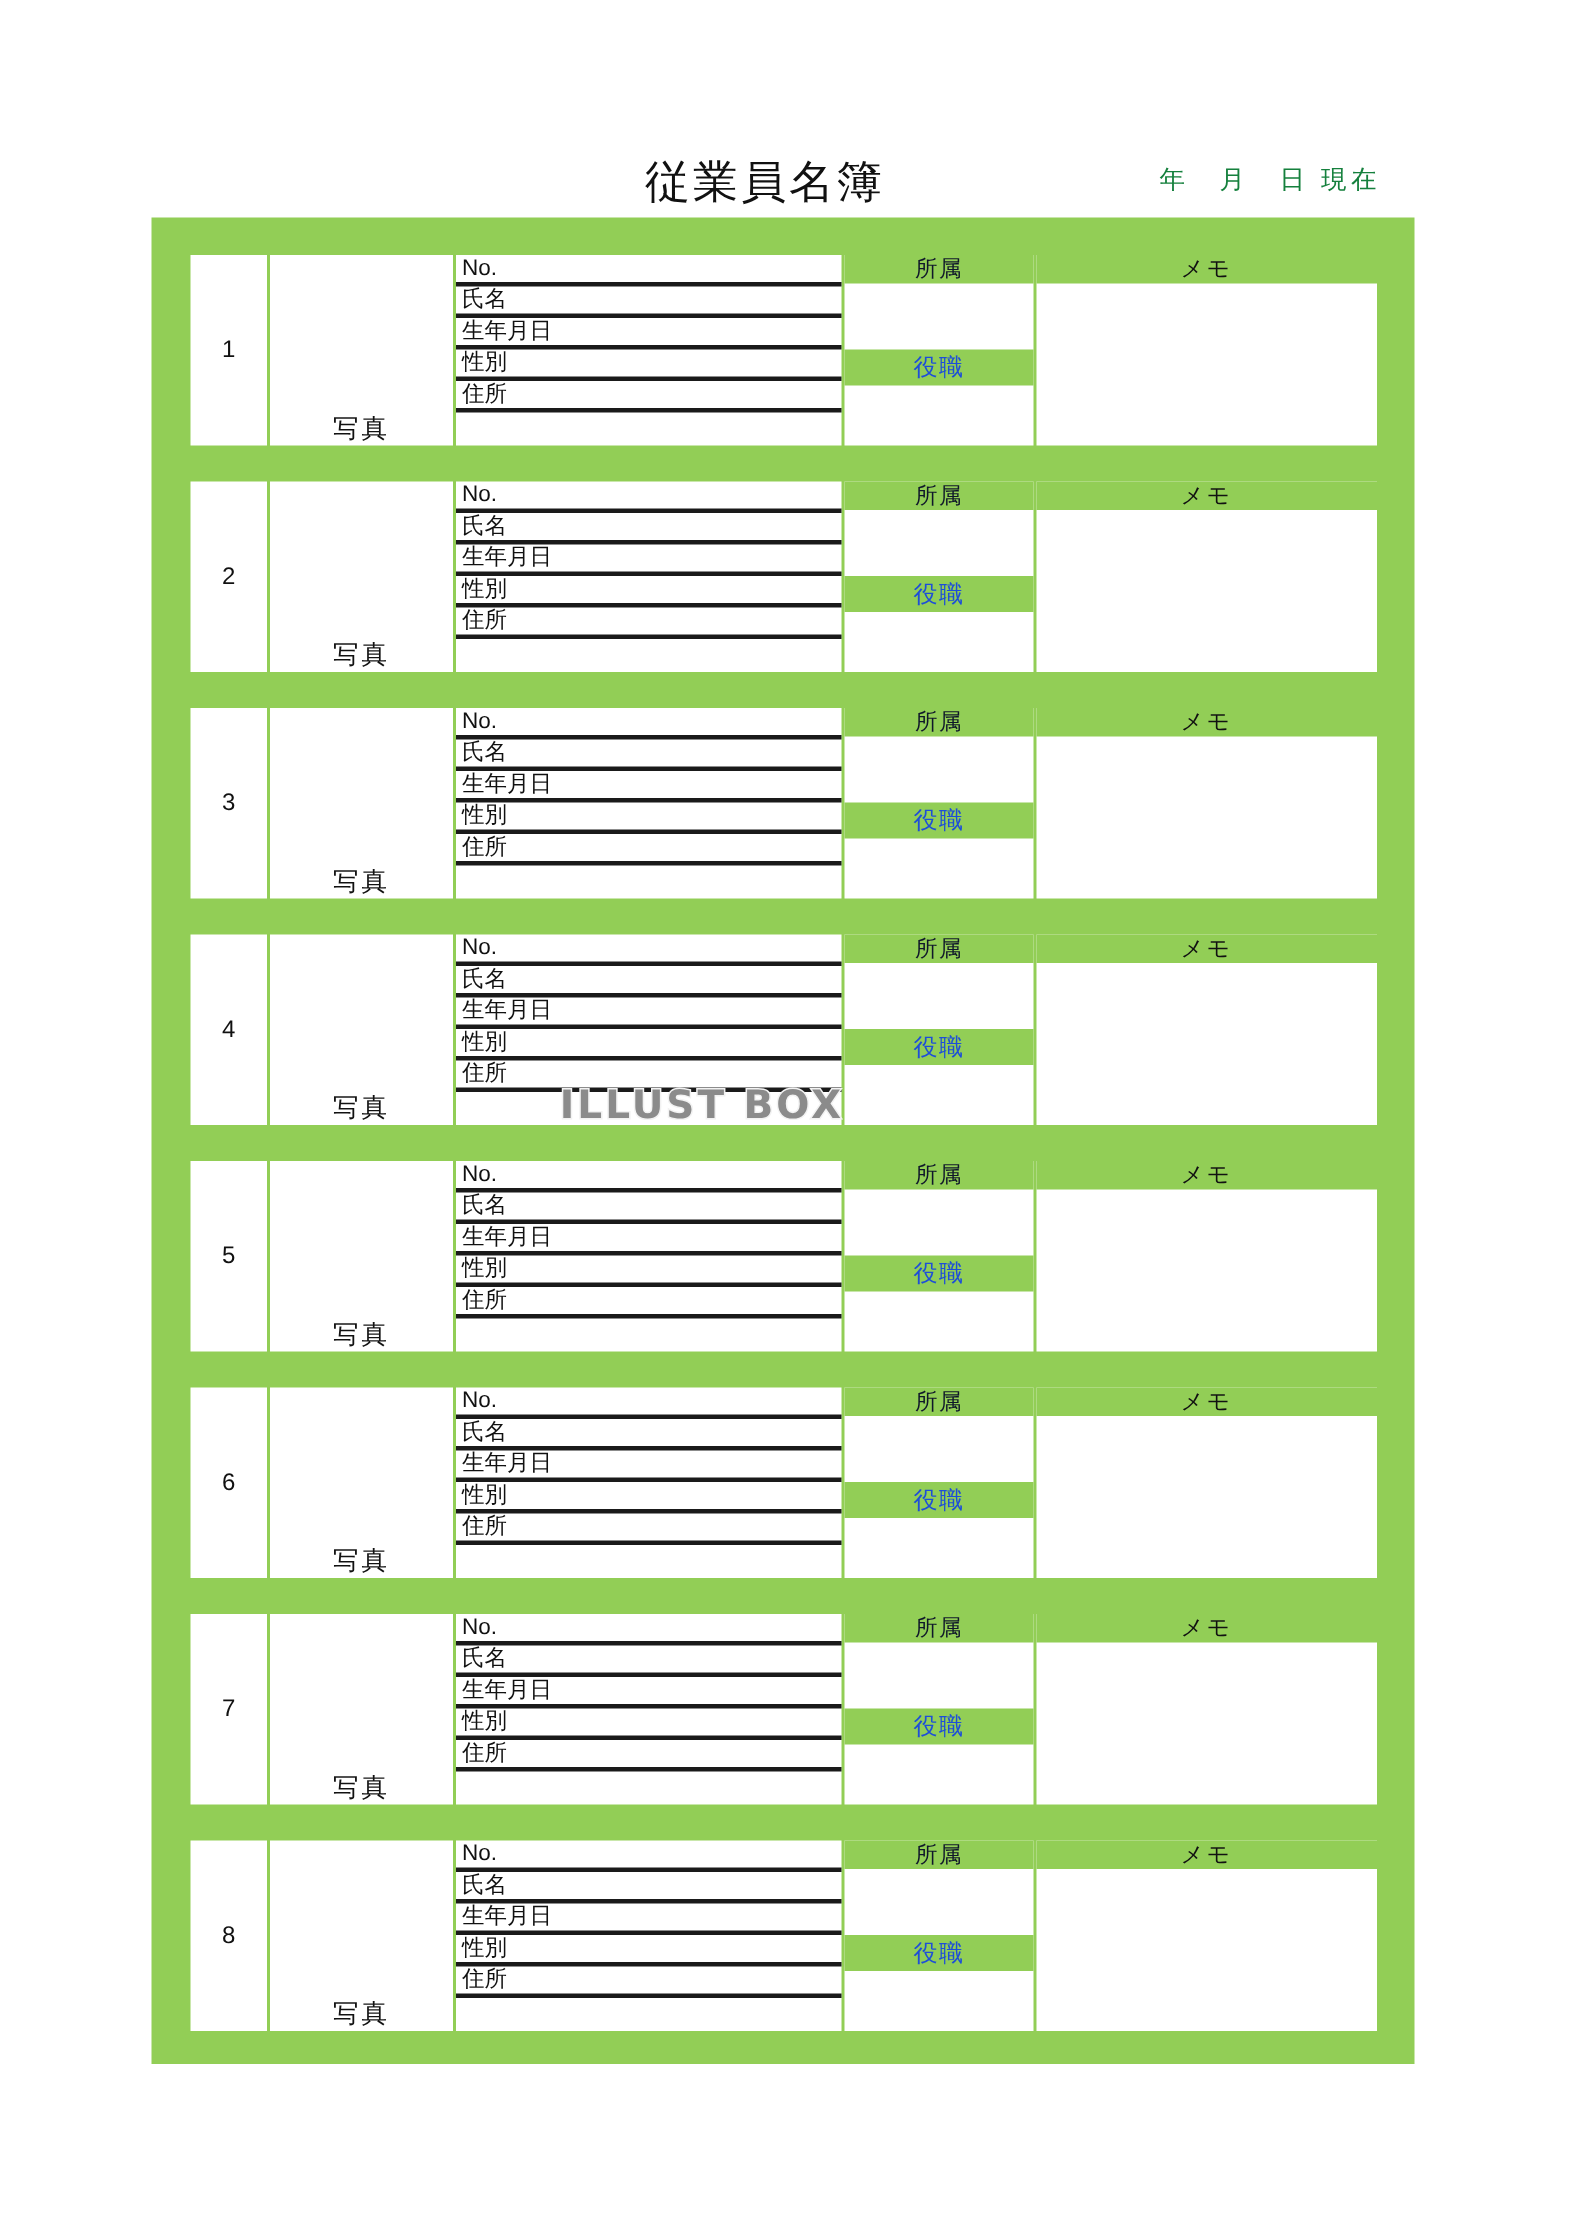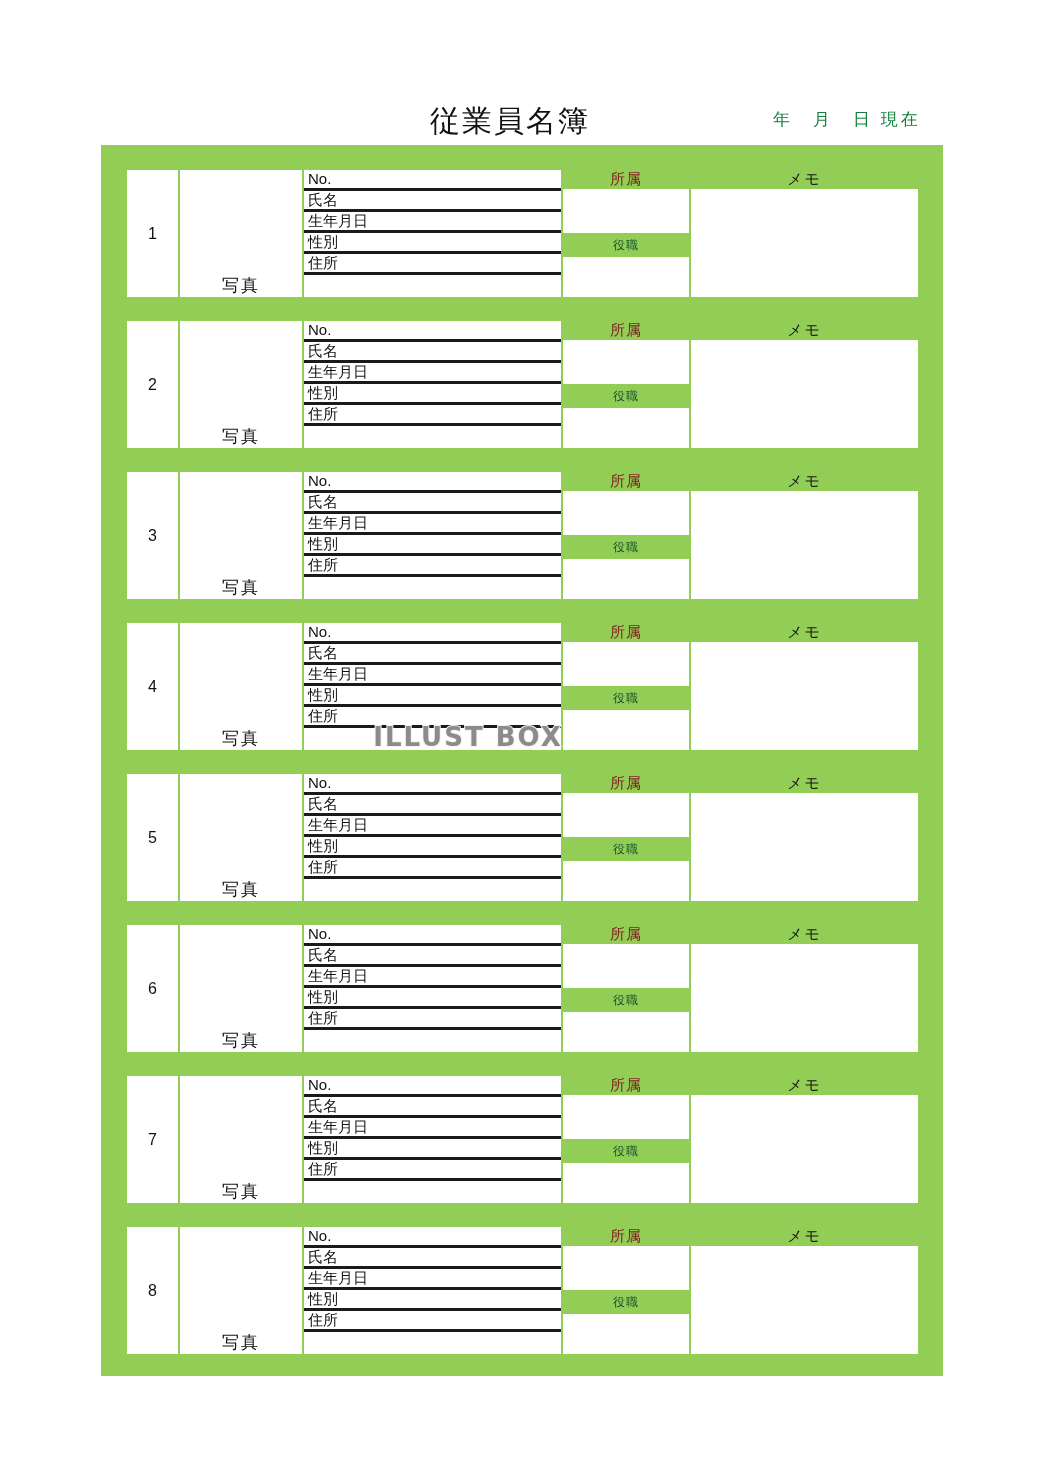--- a/index.html
+++ b/index.html
@@ -143,37 +143,37 @@
     top: 0;
     width: 126px;
     height: 19px;
     background: #92ce56;
     display: flex;
     align-items: center;
     justify-content: center;
   }
   .dept-head span {
     font-size: 15px;
-    color: #7f1d1d;
+    color: #0f172a;
     letter-spacing: 1px;
   }
   .role-band {
     position: absolute;
     left: 0;
     top: 63px;
     width: 126px;
     height: 24px;
     background: #92ce56;
     display: flex;
     align-items: center;
     justify-content: center;
   }
   .role-band span {
-    font-size: 12px;
-    color: #14532d;
+    font-size: 16px;
+    color: #1d4ed8;
     letter-spacing: 1px;
   }
 
   
   .memo-cell {
     left: 564px;
     top: 0;
     width: 227px;
     height: 127px;
   }

